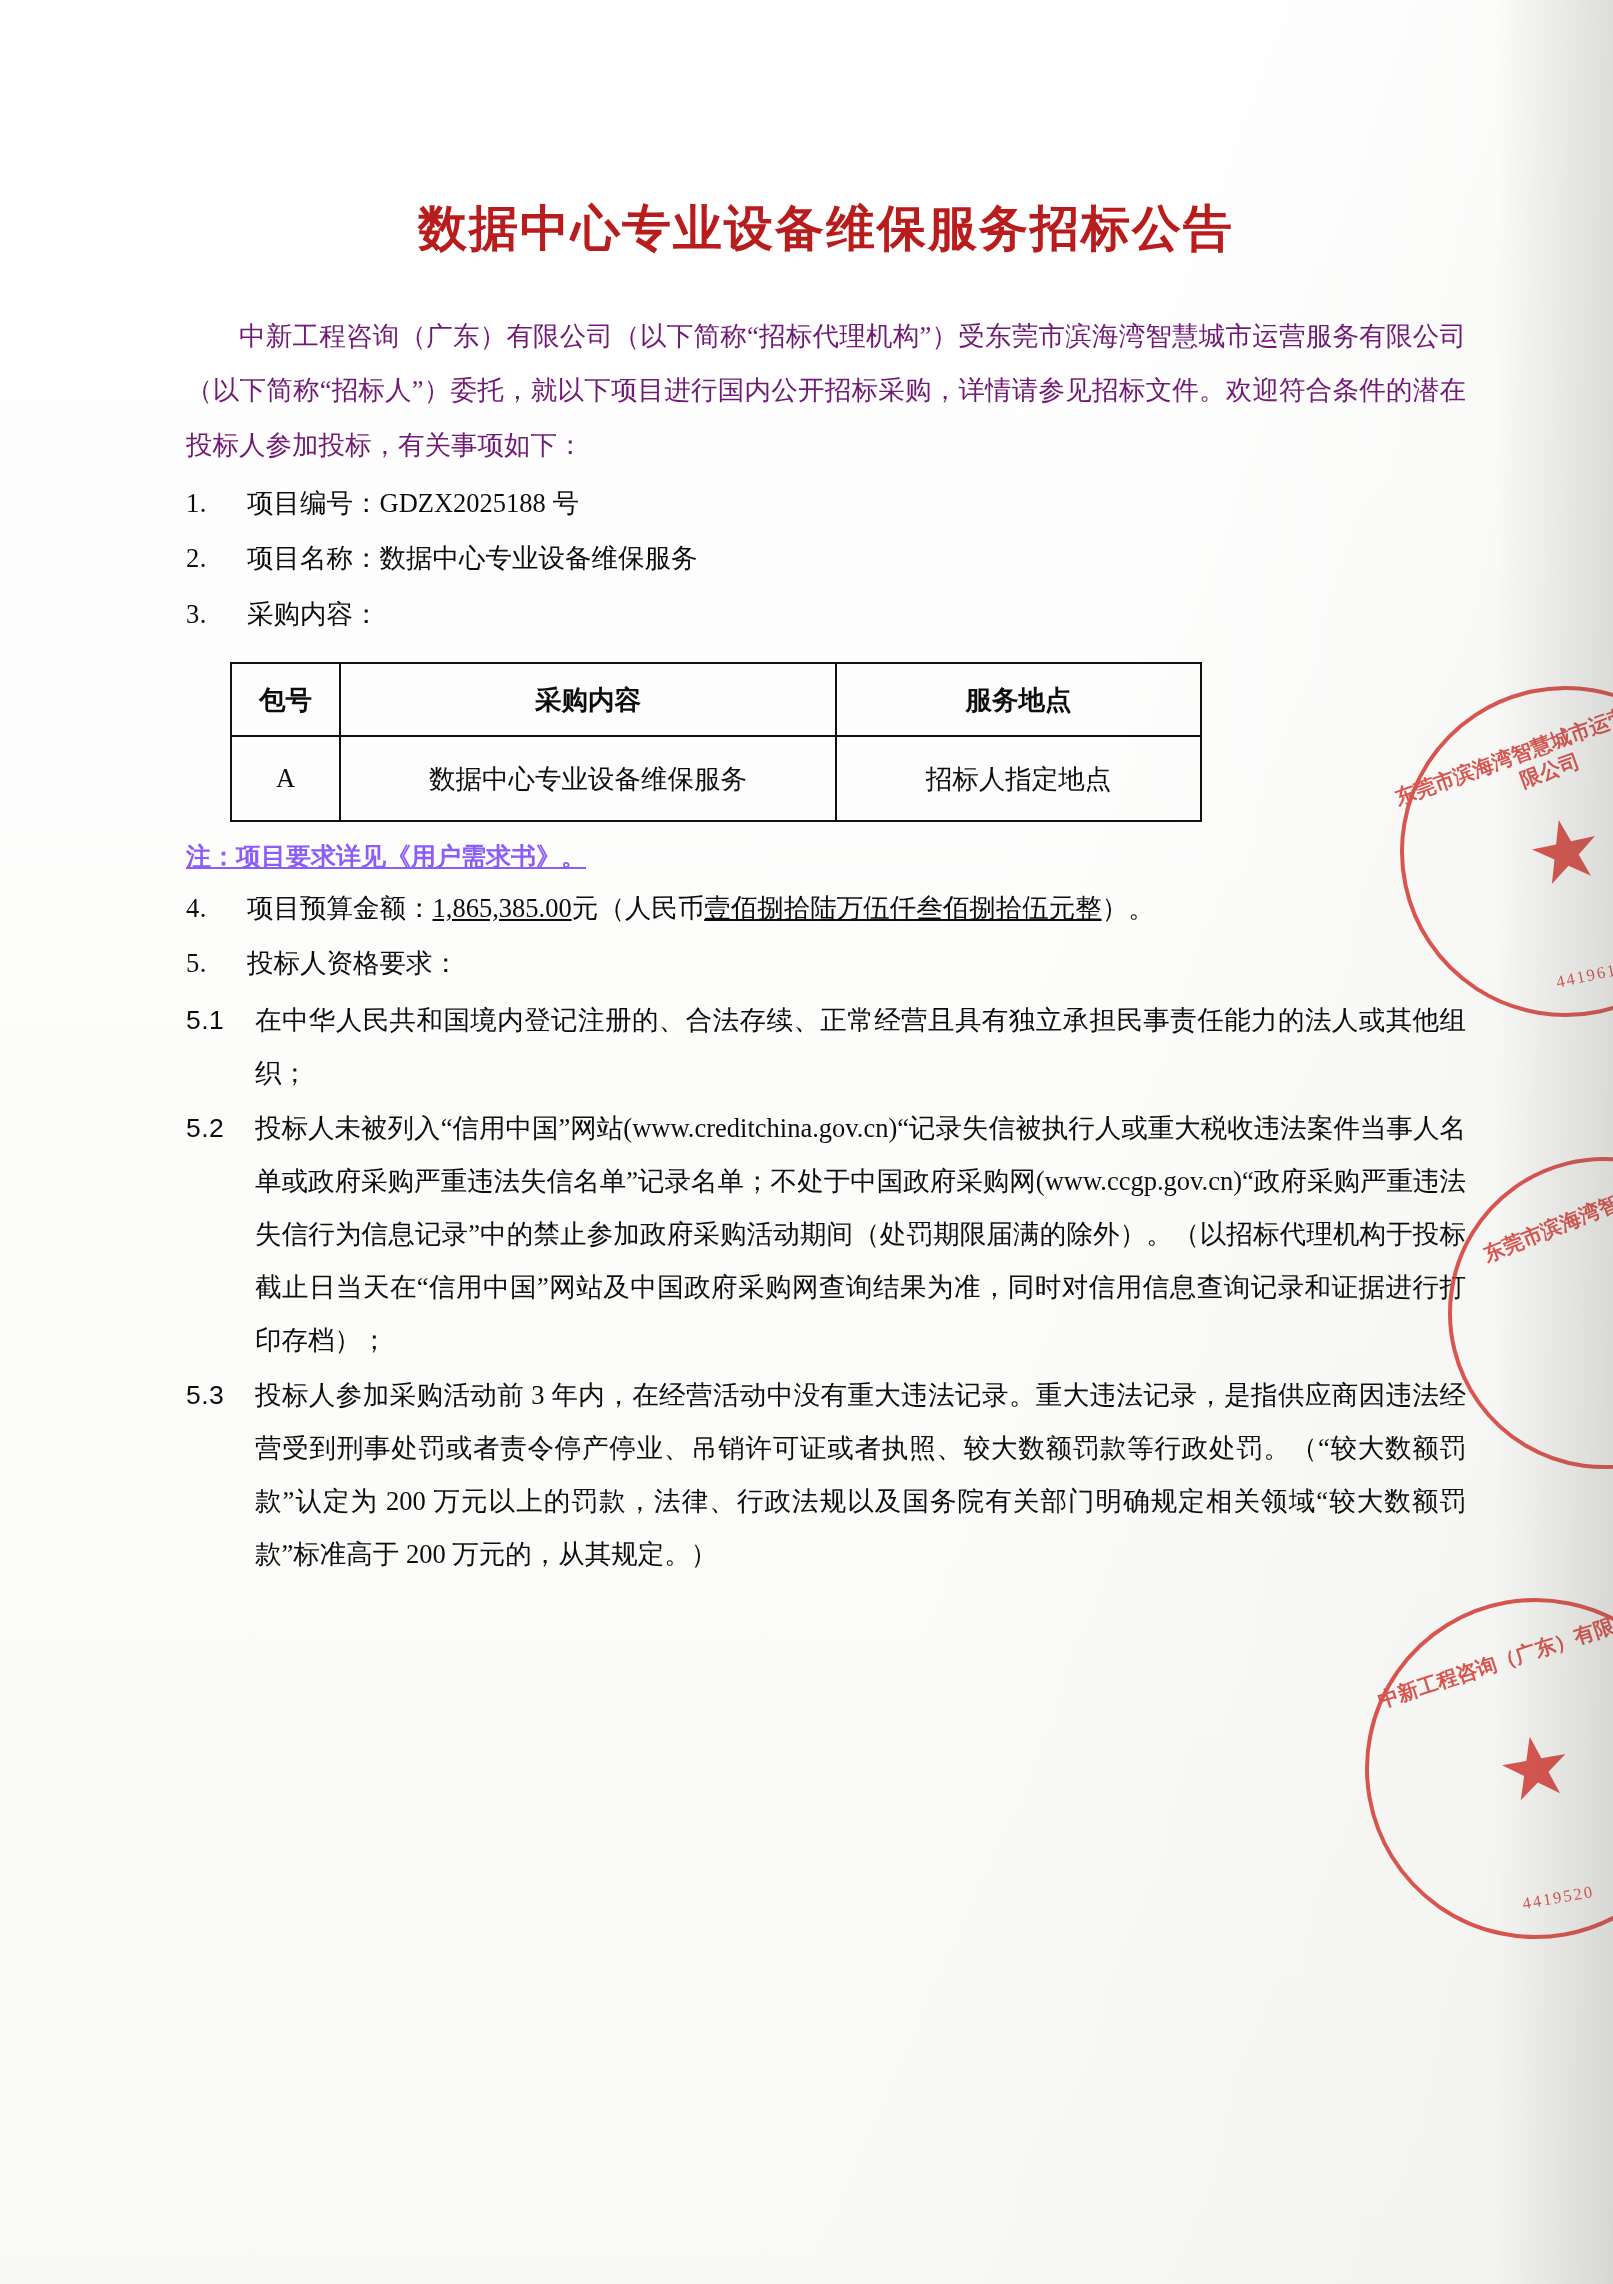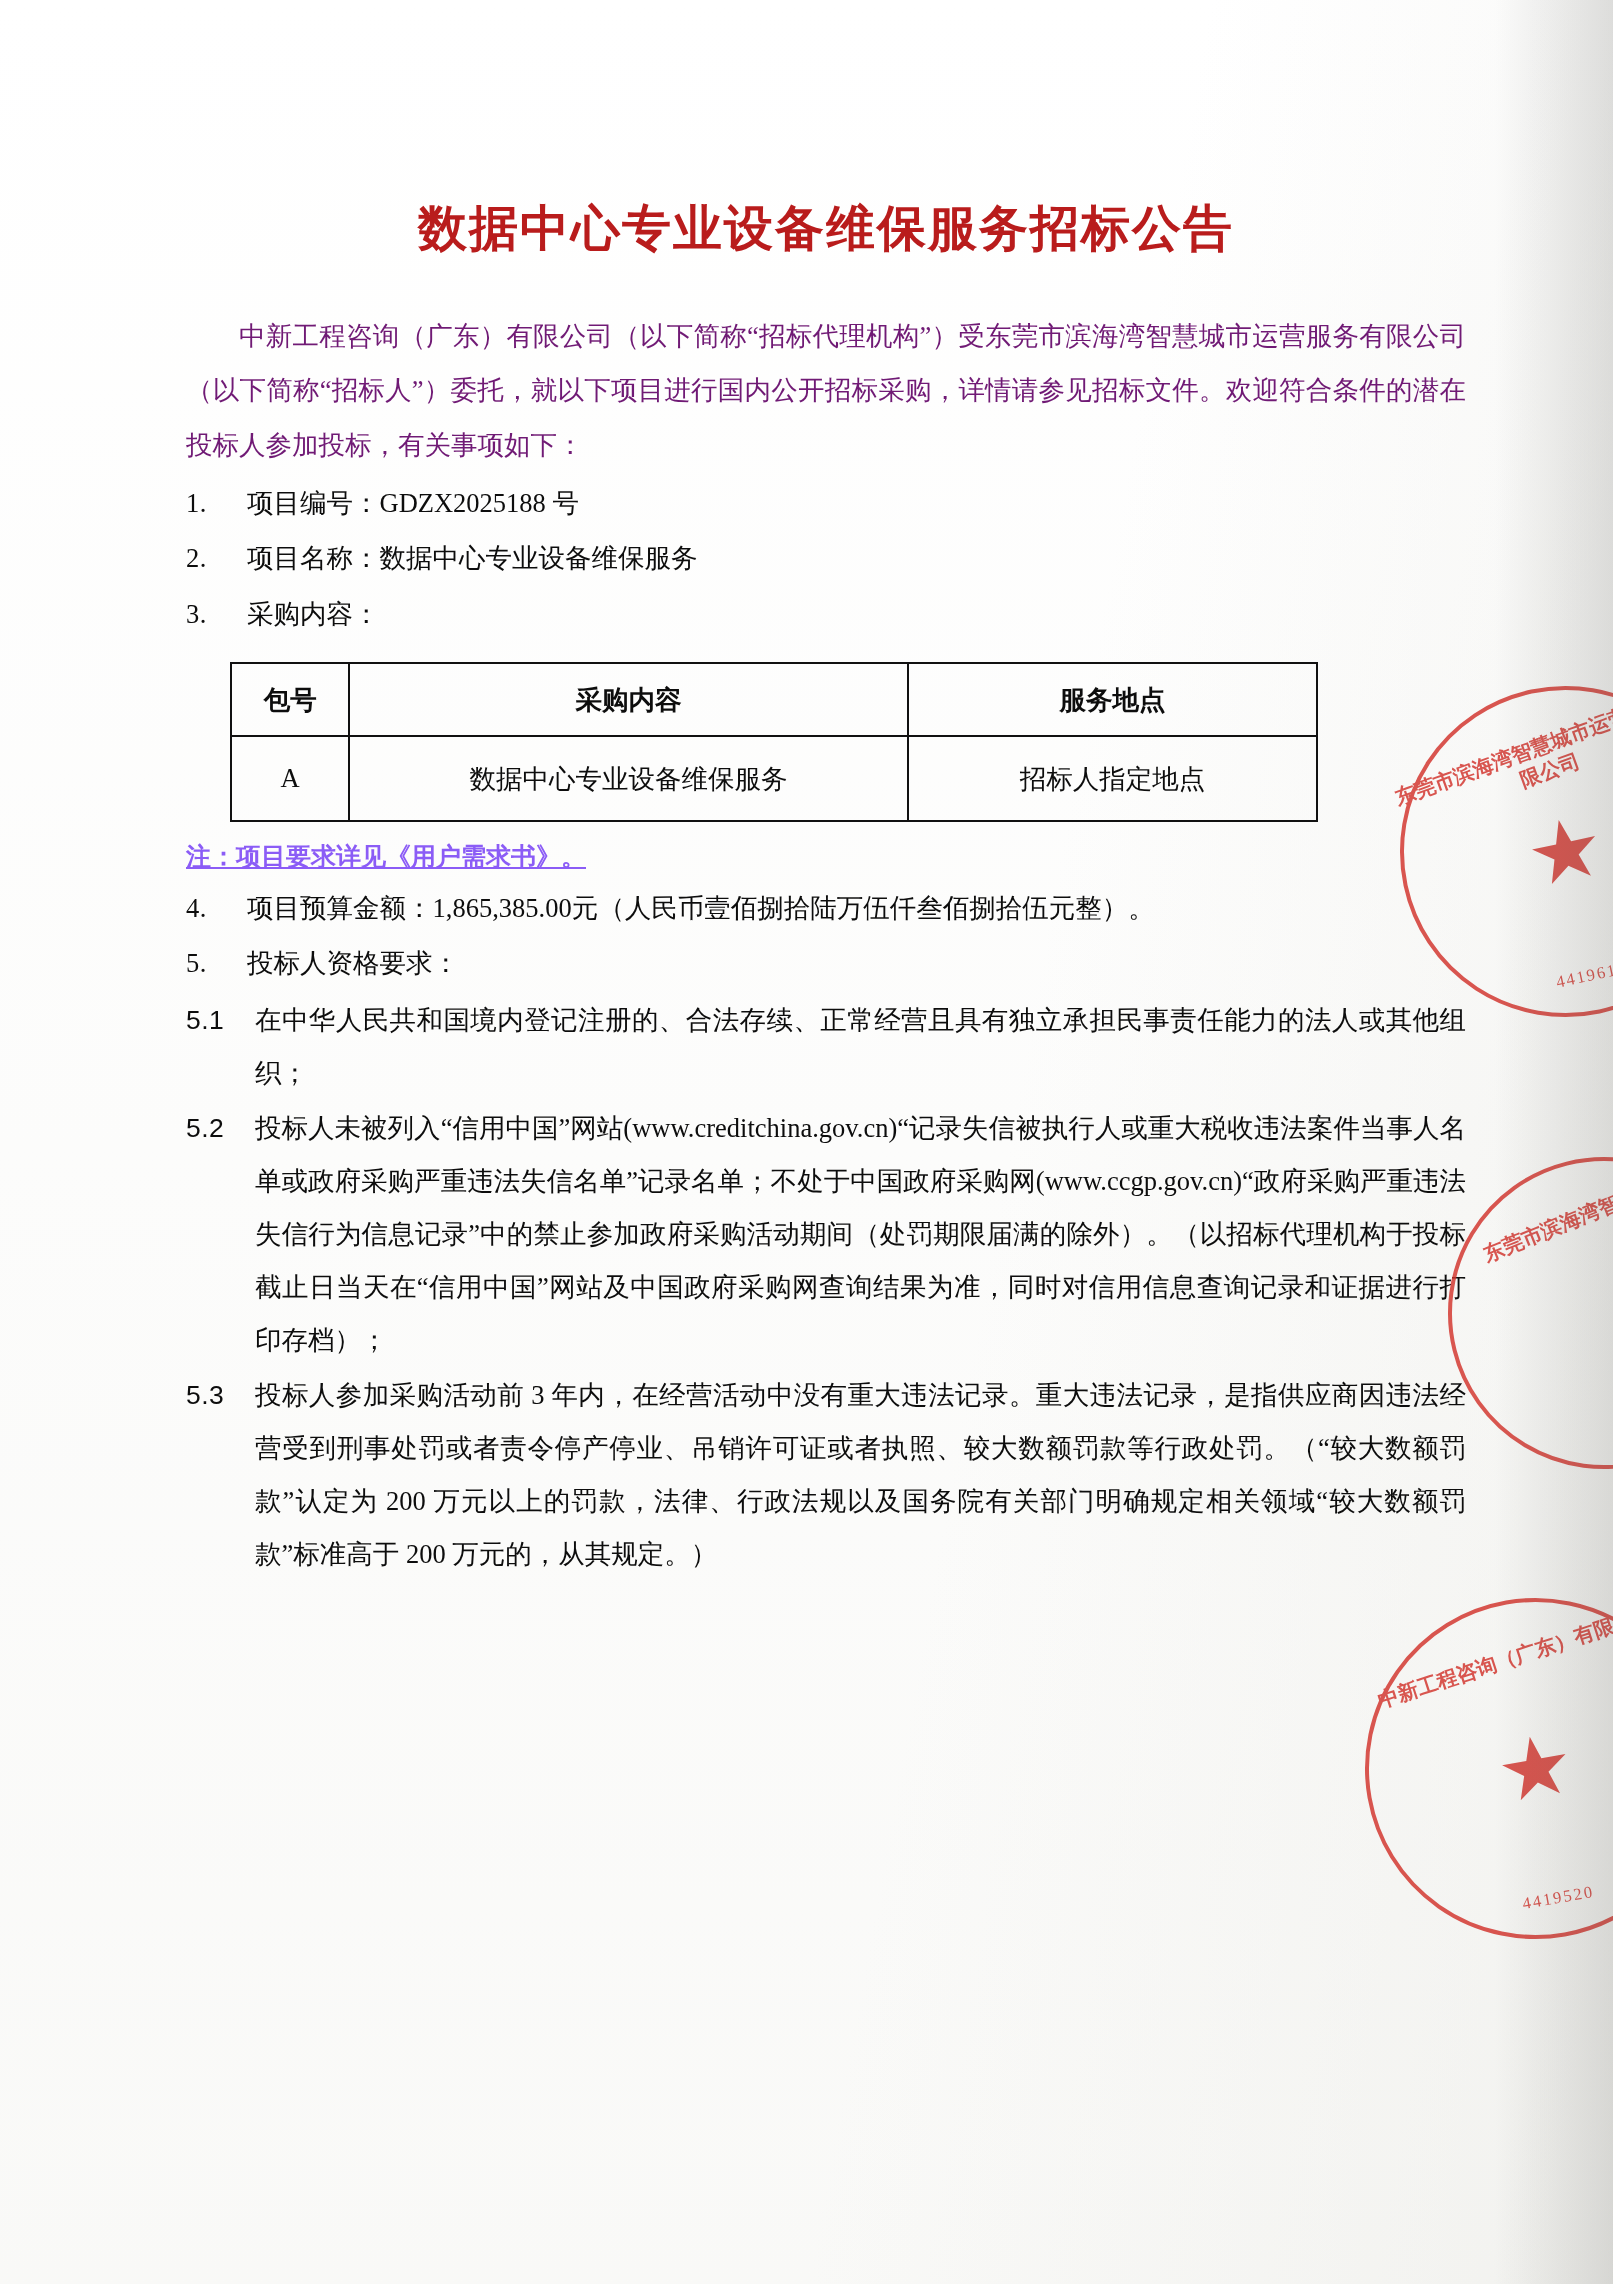--- a/index.html
+++ b/index.html
@@ -76,21 +76,21 @@
     width: 69px;
     flex: 0 0 69px;
   }
   .sub-item .txt {
     flex: 1 1 auto;
     text-align: justify;
   }
   table.purchase {
     border-collapse: collapse;
     margin: 21.6px 0 17.6px 44px;
-    width: 1088px;
+    width: 972px;
   }
   table.purchase td, table.purchase th {
     border: 2px solid #111;
     text-align: center;
     font-size: 26.5px;
     font-weight: bold;
     padding: 17.6px 5.9px;
     color: #0d0d0d;
   }
   table.purchase td.body-cell {
@@ -101,20 +101,21 @@
   .col-content { width: 568px; }
   .col-place { width: 412px; }
   .note {
     font-size: 25px;
     font-weight: bold;
     margin: 5.9px 0 9.8px 0;
     color: #8b5cf6;
     text-decoration: underline;
   }
   .underline-val {
+    text-decoration: underline;
     font-family: "Liberation Serif", serif;
     margin-top: 48px;
   }
   .mono-ish {
     font-family: Liberation Sans, sans-serif;
     letter-spacing: 0.5px;
   }
   
   .stamp {
     position: absolute;

